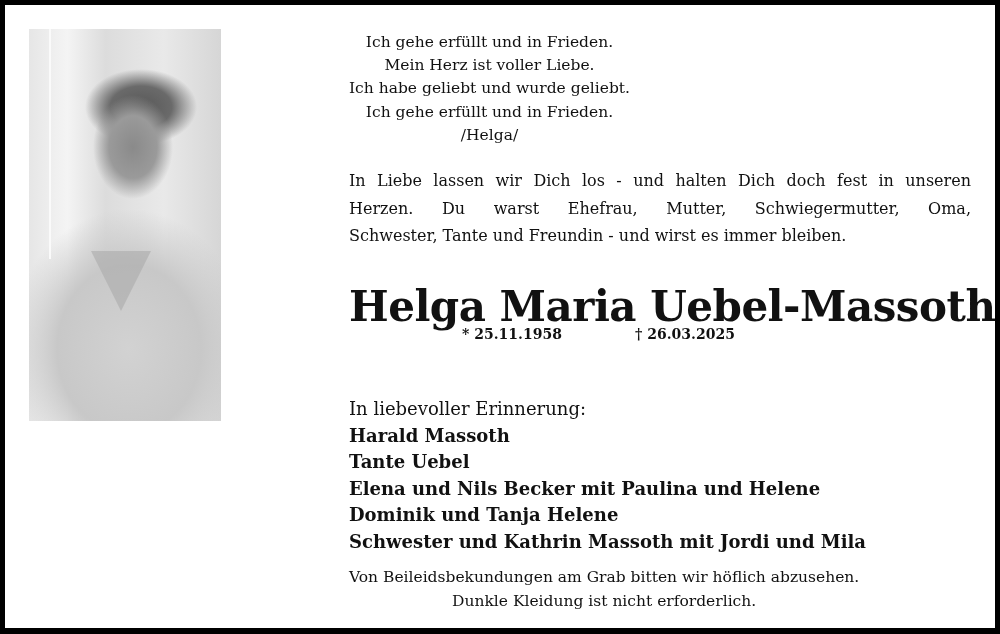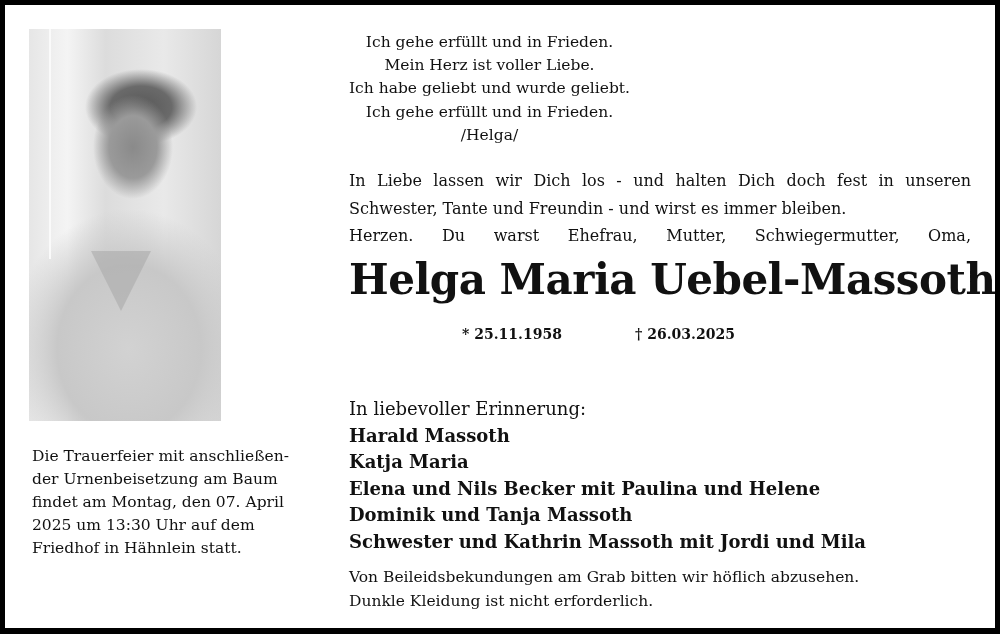--- a/index.html
+++ b/index.html
@@ -38,84 +38,77 @@
     }
     .poem .line { display: block; white-space: nowrap; text-align: center; }
     .intro {
       position: absolute; left: 344px; top: 162px; width: 622px;
       font-size: 16px; line-height: 27.5px;
       text-align: justify;
     }
     .intro .line { display: block; white-space: nowrap; }
     .intro .justify { text-align-last: justify; text-align: justify; white-space: normal; }
     .name {
-      position: absolute; left: 344px; top: 246px;
+      position: absolute; left: 344px; top: 273px;
       font-size: 42px; line-height: 58px; font-weight: bold; letter-spacing: -0.5px;
       white-space: nowrap;
     }
     .dates {
       position: absolute; top: 317px; font-size: 14px; font-weight: bold; line-height: 24px;
       white-space: nowrap;
     }
     .dates.born { left: 457px; }
     .dates.died { left: 630px; }
     .remembrance {
       position: absolute; left: 344px; top: 370px;
       font-size: 18px; line-height: 26.5px; margin-top: 21px;
     }
     .remembrance .line { display: block; white-space: nowrap; }
     .remembrance .bold { font-weight: bold; }
     .closing {
       position: absolute; left: 344px; top: 561px;
       font-size: 15.5px; line-height: 23.5px;
     }
-    .closing .line { display: block; white-space: nowrap; }
+    .closing .line { display: block; white-space: nowrap; text-align: center; }
   </style>
 </head>
 <body>
 
 <div class="frame">
 
   <div class="photo" title="Black-and-white portrait of a smiling woman with short curly hair wearing a light V-neck sweater and necklace">
     <div class="curtain"></div>
     <div class="neckline"></div>
   </div>
 
-  <div class="ceremony">
-    <span class="line">Die Trauerfeier mit anschließen-</span>
-    <span class="line">der Urnenbeisetzung am Baum</span>
-    <span class="line">findet am Montag, den 07. April</span>
-    <span class="line">2025 um 13:30 Uhr auf dem</span>
-    <span class="line">Friedhof in Hähnlein statt.</span>
-  </div>
 
   <div class="poem">
     <span class="line">Ich gehe erfüllt und in Frieden.</span>
     <span class="line">Mein Herz ist voller Liebe.</span>
     <span class="line">Ich habe geliebt und wurde geliebt.</span>
     <span class="line">Ich gehe erfüllt und in Frieden.</span>
     <span class="line">/Helga/</span>
   </div>
 
   <div class="intro">
     <span class="line justify">In Liebe lassen wir Dich los - und halten Dich doch fest in unseren</span>
+    <span class="line justify">Herzen. Du warst Ehefrau, Mutter, Schwiegermutter, Oma,</span>
     <span class="line">Schwester, Tante und Freundin - und wirst es immer bleiben.</span>
-    <span class="line justify">Herzen. Du warst Ehefrau, Mutter, Schwiegermutter, Oma,</span>
   </div>
 
   <div class="name">Helga Maria Uebel-Massoth</div>
   <div class="dates born">* 25.11.1958</div>
   <div class="dates died">† 26.03.2025</div>
 
   <div class="remembrance">
     <span class="line">In liebevoller Erinnerung:</span>
     <span class="line bold">Harald Massoth</span>
-    <span class="line bold">Katja Maria</span>
+    <span class="line bold">Tante Uebel</span>
     <span class="line bold">Elena und Nils Becker mit Paulina und Helene</span>
-    <span class="line bold">Dominik und Tanja Massoth</span>
+    <span class="line bold">Dominik und Tanja Helene</span>
     <span class="line bold">Schwester und Kathrin Massoth mit Jordi und Mila</span>
   </div>
 
   <div class="closing">
     <span class="line">Von Beileidsbekundungen am Grab bitten wir höflich abzusehen.</span>
     <span class="line">Dunkle Kleidung ist nicht erforderlich.</span>
   </div>
 
 </div>
 

